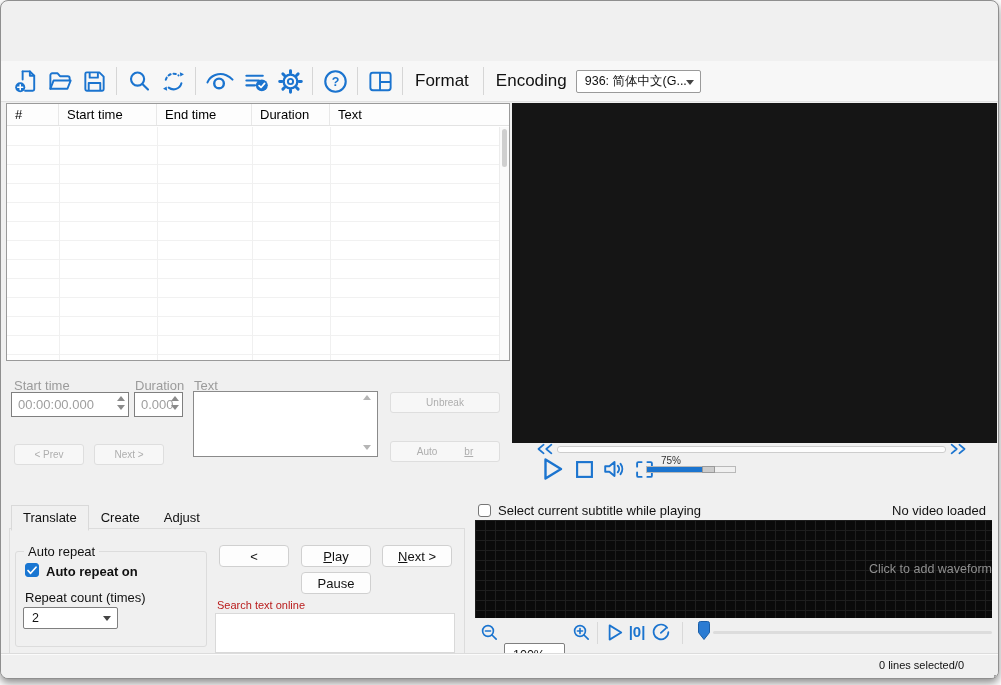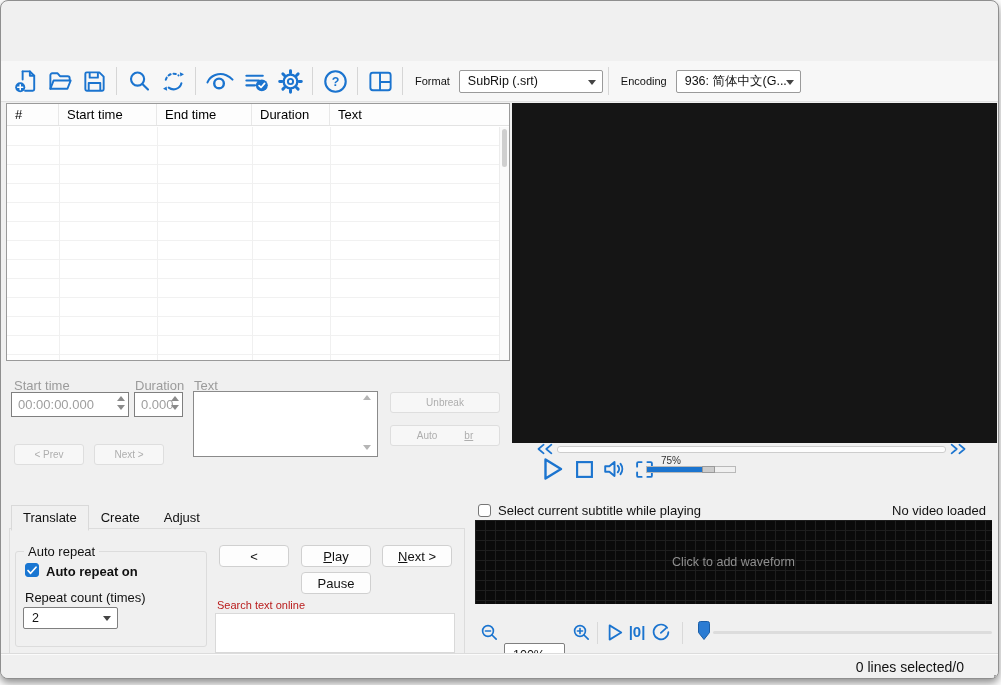--- a/index.html
+++ b/index.html
@@ -22,21 +22,21 @@
            display:flex;align-items:center;padding-left:14px;font-size:13px;color:#111;}
   .menu-item{padding:3px 10px;margin-right:3px;border:1px solid transparent;border-radius:2px;}
   .menu-item.active{background:#c7e0f7;border-color:#5b97d6;}
   .u{text-decoration:underline;}
   
   .toolbar{position:absolute;left:0;top:60px;width:100%;height:41px;background:#f7f7f7;
            border-bottom:1px solid #e0e0e0;display:flex;align-items:center;padding-left:8px;}
   .tbico{width:34px;height:32px;display:flex;align-items:center;justify-content:center;color:#1b74cf;}
   .tbico svg{display:block;}
   .tb-sep{width:1px;height:28px;background:#d6d6d6;margin:0 5px;}
-  .tb-label{font-size:11px;color:#111;margin:0 9px 0 7px;}
+  .tb-label{font-size:17px;color:#111;margin:0 9px 0 7px;}
   .combo{position:relative;height:23px;background:#fff;border:1px solid #9a9a9a;border-radius:2px;
          display:flex;align-items:center;padding:0 20px 0 8px;font-size:12.5px;color:#111;white-space:nowrap;overflow:hidden;}
   .combo .caret{position:absolute;right:6px;top:9px;width:0;height:0;border-left:4px solid transparent;
          border-right:4px solid transparent;border-top:5px solid #444;}
   
   .listview{position:absolute;left:5px;top:102px;width:504px;height:258px;background:#fff;border:1px solid #9a9a9a;}
   .lv-header{position:absolute;left:0;top:0;right:0;height:22px;display:flex;border-bottom:1px solid #e3e3e3;background:#fdfdfd;}
   .lv-h{font-size:13px;color:#000;padding:3px 0 0 8px;border-right:1px solid #e8e8e8;height:100%;}
   .lv-body{position:absolute;left:0;top:23px;right:0;bottom:0;
            background:repeating-linear-gradient(to bottom,#fff 0 18px,#f1f1f1 18px 19px);}
@@ -68,30 +68,30 @@
   .tab-content{position:absolute;left:8px;top:527px;width:456px;height:126px;border:1px solid #dcdcdc;background:#f0f0f0;}
   .groupbox{position:absolute;border:1px solid #dcdcdc;border-radius:3px;}
   .group-label{position:absolute;top:-8px;left:8px;background:#f0f0f0;padding:0 4px;font-size:13px;color:#111;}
   .win-btn2{position:absolute;background:#fdfdfd;border:1px solid #d0d0d0;border-radius:4px;color:#111;
             font-size:13px;display:flex;align-items:center;justify-content:center;}
   .checkbox{width:14px;height:14px;border-radius:3px;}
   .checkbox.checked{background:#1976d2;border:1px solid #1976d2;display:flex;align-items:center;justify-content:center;}
   .checkbox.unchecked{background:#fff;border:1px solid #767676;}
   .search-input{position:absolute;left:214px;top:612px;width:240px;height:40px;background:#fff;border:1px solid #d9d9d9;resize:none;font-family:"Liberation Sans",sans-serif;}
   
-  .waveform{position:absolute;left:474px;top:519px;width:517px;height:84px;background:#0a0a0a;
+  .waveform{position:absolute;left:474px;top:519px;width:517px;height:98px;background:#0a0a0a;
             background-image:linear-gradient(#1e1e1e 1px,transparent 1px),linear-gradient(90deg,#1e1e1e 1px,transparent 1px);
-            background-size:10px 10px;display:flex;align-items:center;justify-content:center;}
+            background-size:10px 10px;display:flex;align-items:center;justify-content:flex-end;}
   .wf-text{font-size:12.5px;color:#8f8f8f;}
   .wf-sep{position:absolute;width:1px;height:22px;background:#d9d9d9;top:621px;}
   .wf-postrack{position:absolute;left:712px;top:630px;width:279px;height:3px;background:#dcdcdc;border-radius:2px;}
   
   .statusbar{position:absolute;left:0;bottom:0;width:100%;height:25px;background:#f0f0f0;border-top:1px solid #dcdcdc;}
   .statusbar .inner-line{position:absolute;left:0;top:0;width:100%;height:1px;background:#fbfbfb;}
-  .status-text{position:absolute;right:34px;top:5px;font-size:14px;color:#111;}
+  .status-text{position:absolute;right:34px;top:5px;font-size:11px;color:#111;}
   .grip{position:absolute;right:6px;bottom:5px;width:2px;height:2px;background:transparent;
         box-shadow:8px 0 #a0a0a0,4px 4px #a0a0a0,8px 4px #a0a0a0,0 8px #a0a0a0,4px 8px #a0a0a0,8px 8px #a0a0a0;}
 </style>
 </head>
 <body>
 
 <div id="stage">
 <div class="window">
 
 
@@ -167,24 +167,20 @@
     <div class="tb-sep"></div>
     <div class="tbico">
       <svg width="27" height="27" viewBox="0 0 28 28" fill="none" stroke="currentColor" stroke-width="2">
         <rect x="3.5" y="5" width="21" height="18" rx="2.5"></rect>
         <path d="M13.5 5v18"></path>
             <path d="M13.5 14.5h11"></path>
       </svg>
     </div>
     <div class="tb-sep"></div>
     <div class="tb-label">Format</div>
-    <div class="combo" style="width:144px;">
-      <span>SubRip (.srt)</span>
-      <div class="caret"></div>
-    </div>
     <div class="tb-sep"></div>
     <div class="tb-label">Encoding</div>
     <div class="combo" style="width:125px;">
       <span>936: 简体中文(G...</span>
       <div class="caret"></div>
     </div>
   </div>
 
   <div class="listview">
     <div class="lv-header">
@@ -267,21 +263,21 @@
   <div class="abs" style="left:362px;top:394px;">
         <div class="tri-up" style="border-bottom-color:#b5b5b5;"></div>
       </div>
   <div class="abs" style="left:362px;top:444px;">
         <div class="tri-dn" style="border-top-color:#b5b5b5;"></div>
       </div>
 
   <div class="dis-btn" style="left:13px;top:443px;width:70px;height:21px;">&lt; Prev</div>
   <div class="dis-btn" style="left:93px;top:443px;width:70px;height:21px;">Next &gt;</div>
   <div class="dis-btn" style="left:389px;top:391px;width:110px;height:21px;">Unbreak</div>
-  <div class="dis-btn" style="left:389px;top:424px;width:110px;height:21px;gap:27px;">
+  <div class="dis-btn" style="left:389px;top:440px;width:110px;height:21px;gap:27px;">
     <span>Auto </span>
         <span class="u">br</span>
   </div>
 
   <div class="tabstrip">
     <div class="tab active">Translate</div>
     <div class="tab">Create</div>
     <div class="tab">Adjust</div>
   </div>
   <div class="tab-content"></div>

